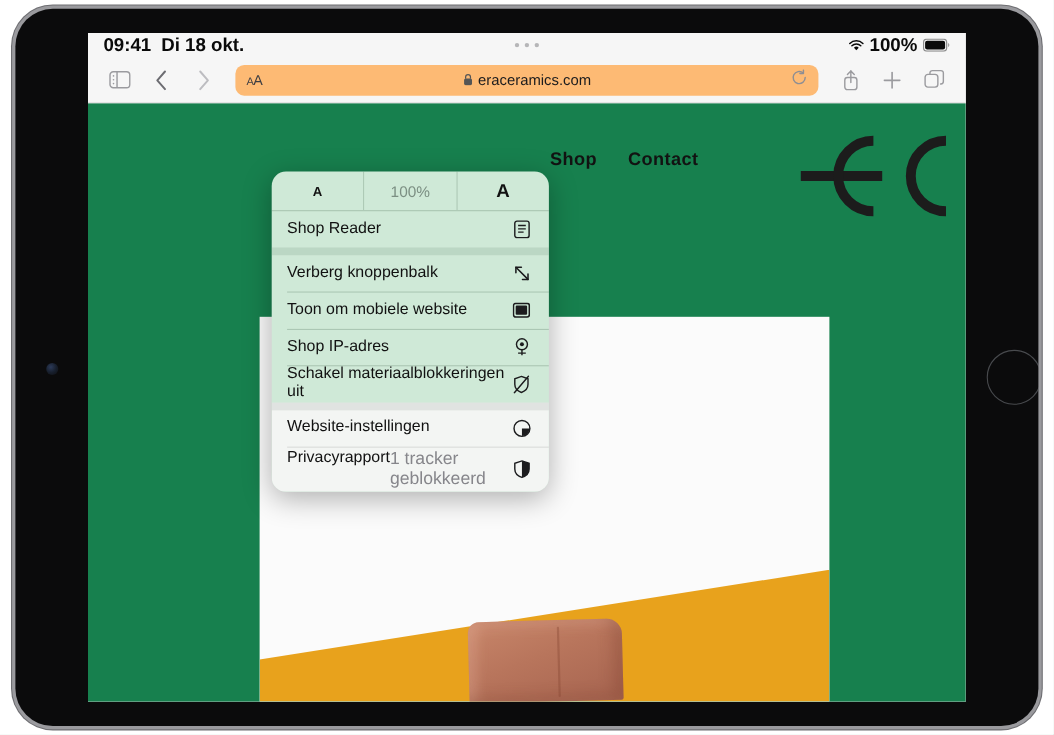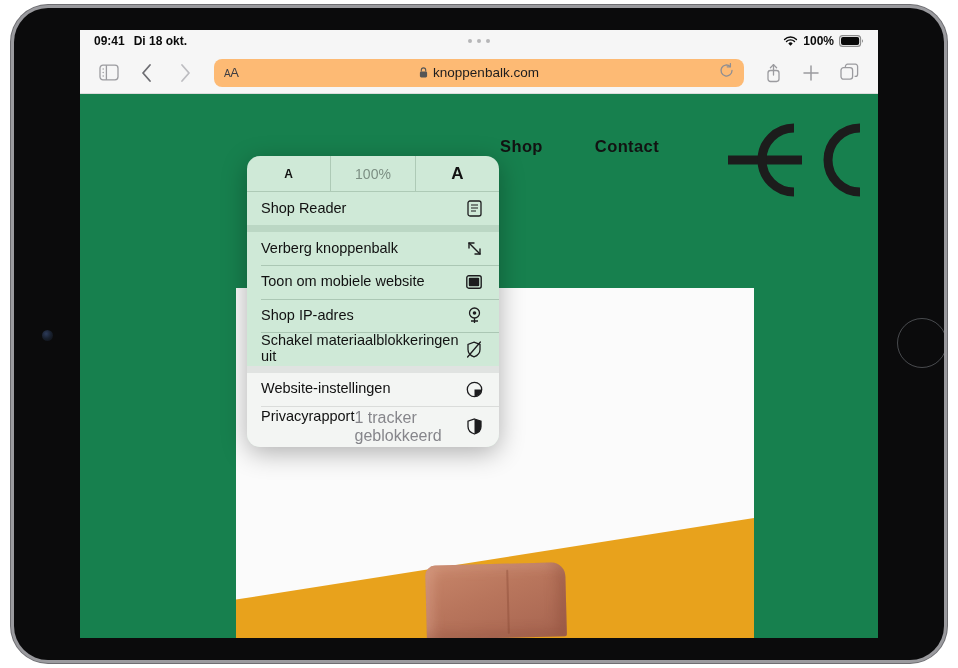--- a/index.html
+++ b/index.html
@@ -58,21 +58,21 @@
   }
 
   
   #status-bar {
     position: relative;
     height: 22px;
     background: #f6f6f6;
     display: flex;
     align-items: center;
     padding: 11px 14px;
-    font-size: 12px;
+    font-size: 17px;
     font-weight: bold;
     color: #0a0a0a;
   }
   #status-left { display: flex; gap: 9px; align-items: center; }
   #status-center {
     position: absolute;
     left: 0; right: 0; top: 0; bottom: 0;
     display: flex; align-items: center; justify-content: center;
     pointer-events: none;
   }
@@ -138,27 +138,26 @@
 
   
   #web-page {
     position: relative;
     height: 544px;
     background: #17804e;
     overflow: hidden;
   }
   #site-nav {
     position: absolute;
-    left: 0; top: 32px;
+    left: 0; top: 42px;
     width: 100%;
     height: 40px;
     display: flex;
-    align-items: center;
     padding-left: 420px;
-    gap: 52px;
+    gap: 28px;
   }
   .nav-link {
     color: #121212;
     font-size: 16.5px;
     font-weight: bold;
     letter-spacing: 0.4px;
   }
   #site-logo {
     position: absolute;
     right: 6px;
@@ -332,21 +331,21 @@
           <span class="small-a">A</span><span>A</span>
         </span>
 
         <div id="url-center">
           <span>
             <svg class="lock-ico" viewBox="0 0 9 11">
               <path d="M2.3 4.6 V3.1 a2.2 2.2 0 0 1 4.4 0 v1.5" fill="none" stroke="#555" stroke-width="1.1"></path>
               <rect x="0.9" y="4.4" width="7.2" height="6" rx="1.4" fill="#555"></rect>
             </svg>
           </span>
-          <span id="url-text">knoppenbalk.com</span>
+          <span id="url-text">eraceramics.com</span>
         </div>
 
         <span id="reload-btn">
           <svg width="15" height="15" viewBox="0 0 15 15">
             <path d="M13 7.5 a5.5 5.5 0 1 1-1.8-4.05" fill="none" stroke="#8e8e93" stroke-width="1.3" stroke-linecap="round"></path>
             <polyline points="11.4,0.6 11.4,3.8 8.2,3.8" fill="none" stroke="#8e8e93" stroke-width="1.3" stroke-linecap="round" stroke-linejoin="round"></polyline>
           </svg>
         </span>
       </div>
 

